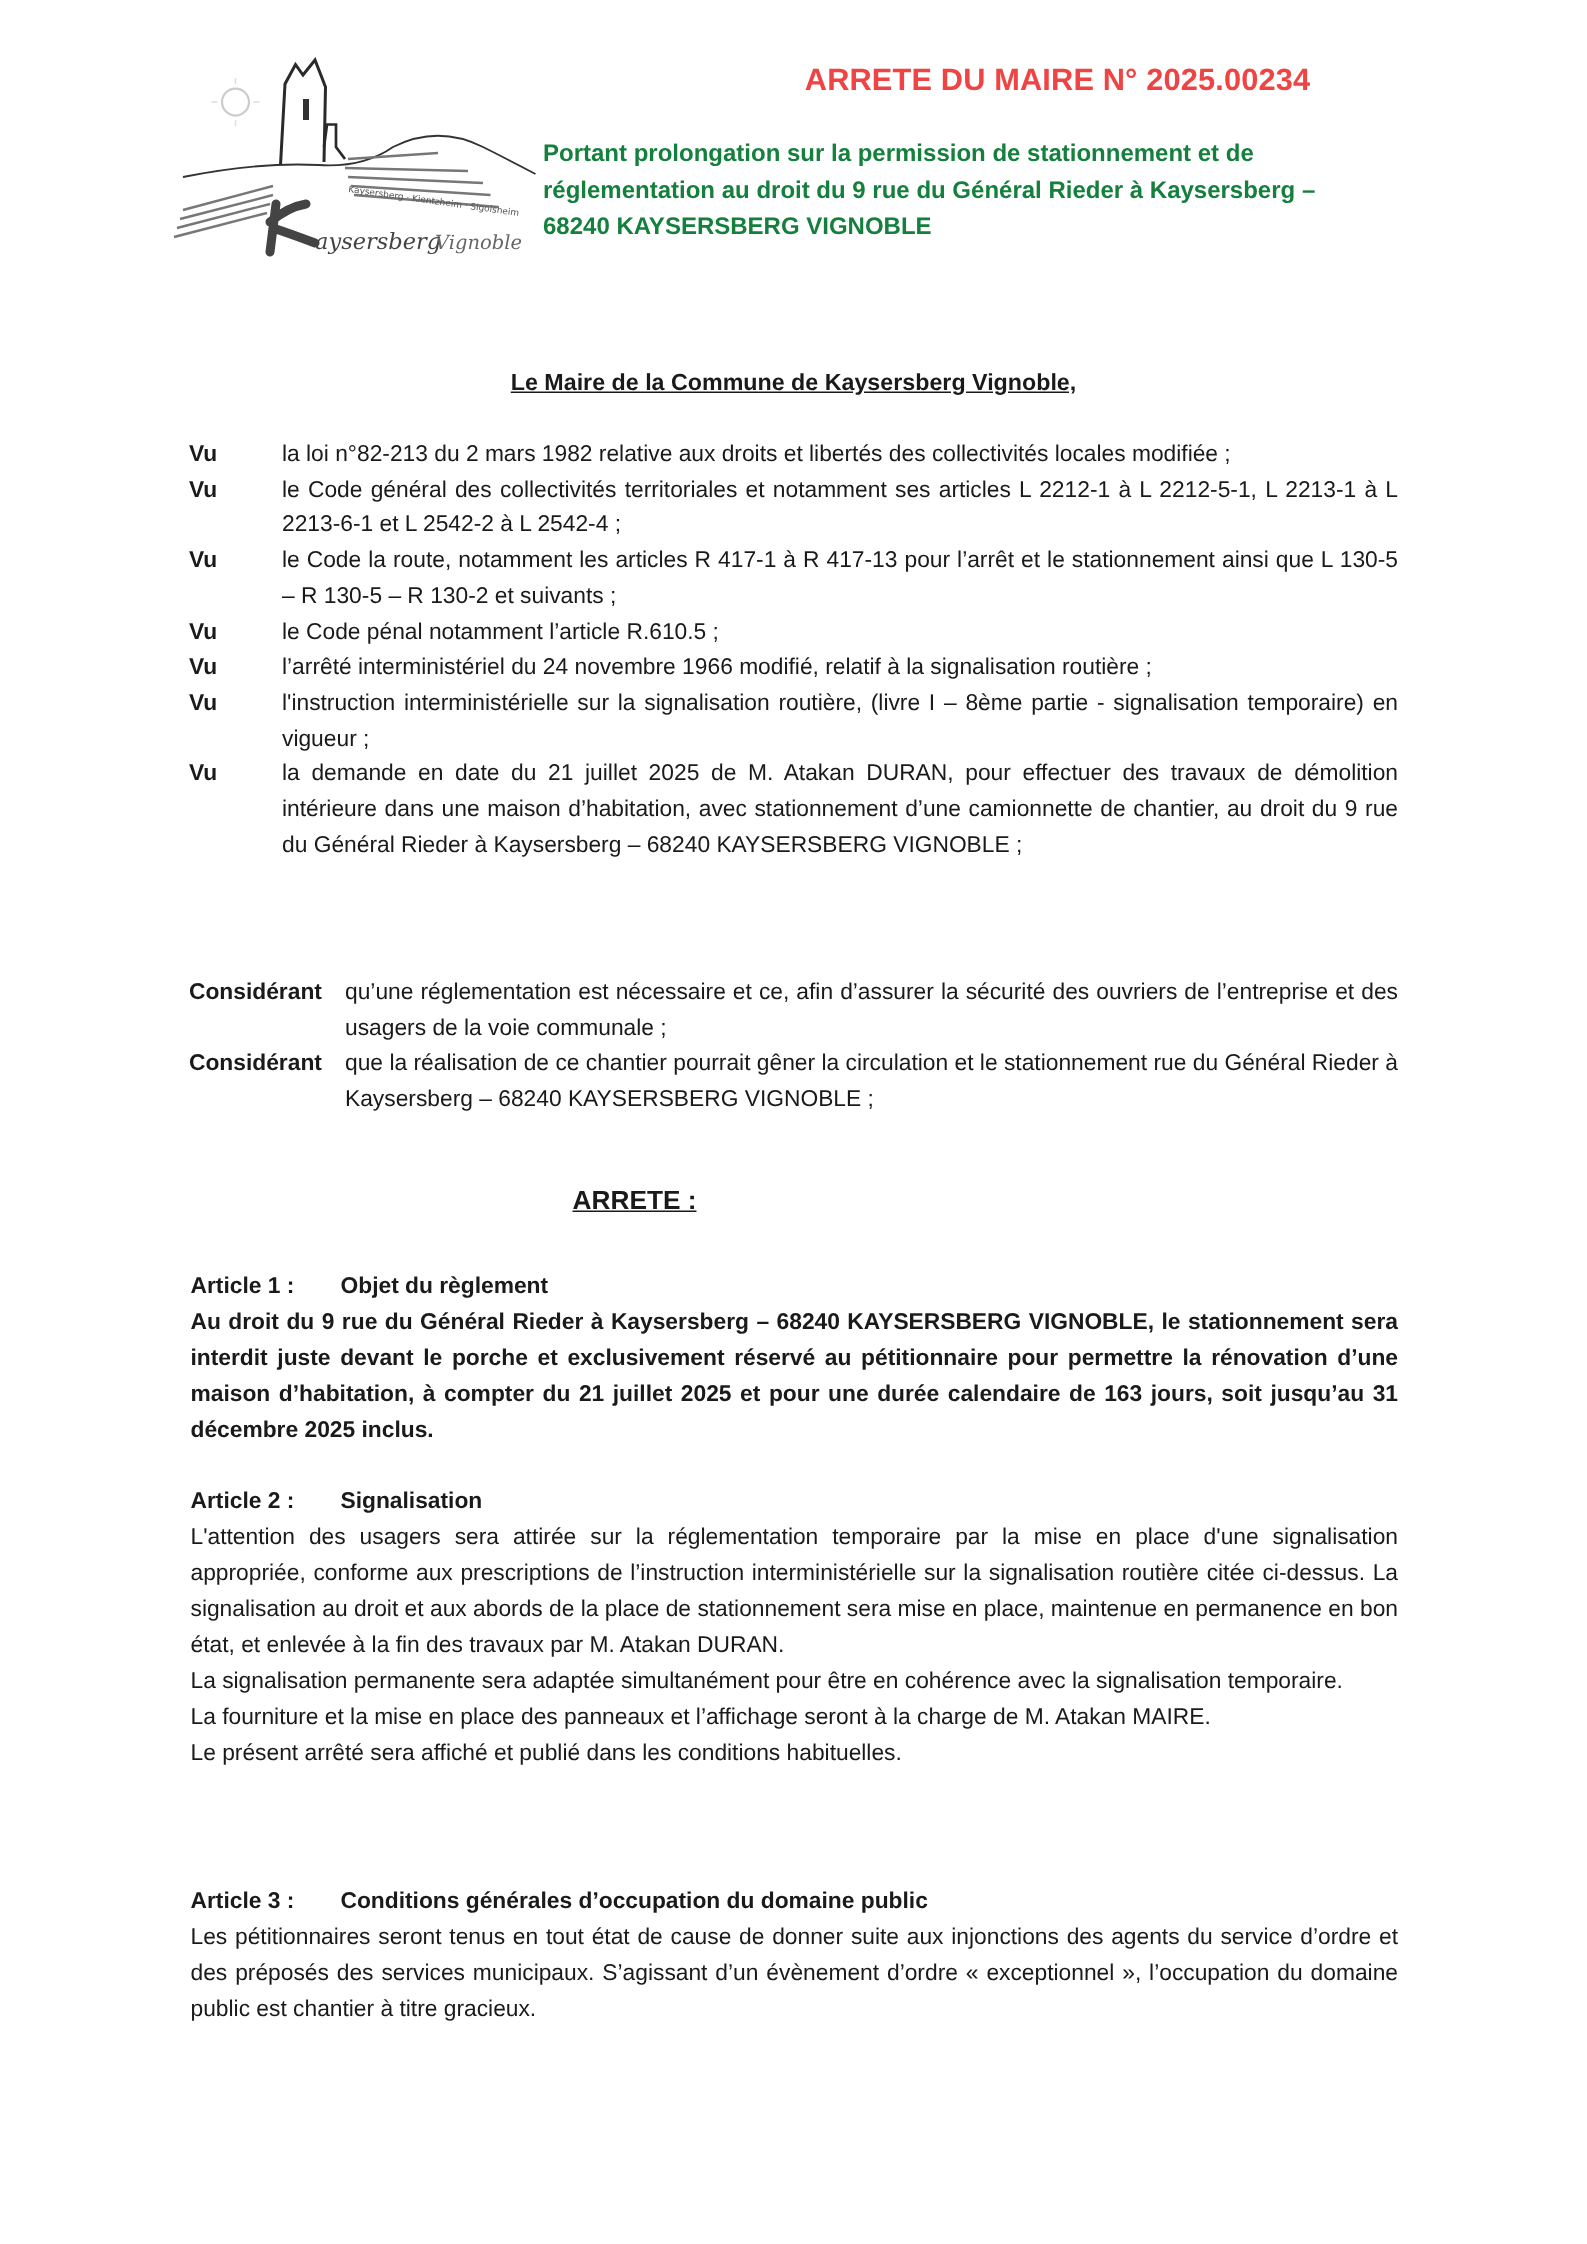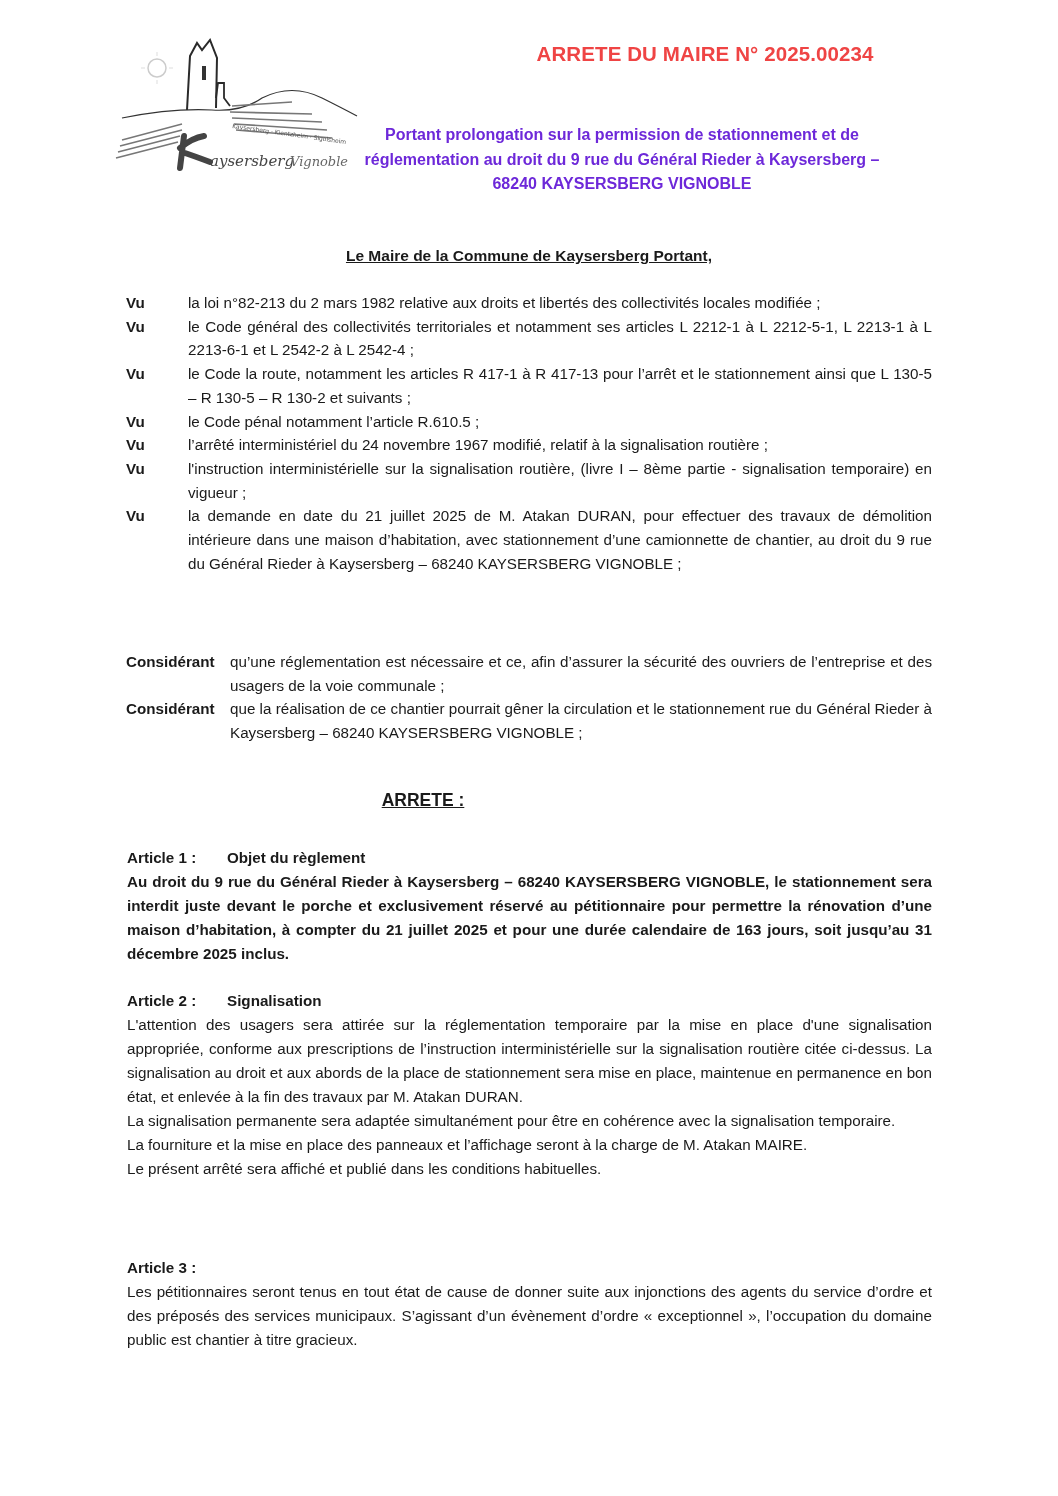--- a/index.html
+++ b/index.html
@@ -2,22 +2,22 @@
 <html><head>
 <meta charset="utf-8">
 <style>
   html, body { margin: 0; padding: 0; background: #ffffff; }
   body { width: 1058px; height: 1496px; position: relative; overflow: hidden;
          font-family: "Liberation Sans", "DejaVu Sans", sans-serif; color: #1a1a1a; }
   .logo { position: absolute; left: 112px; top: 28px; width: 250px; height: 150px; }
   .head-title { position: absolute; left: 380px; top: 42px; width: 560px; text-align: center;
                 font-weight: bold; font-size: 20.5px; letter-spacing: 0.1px; color: #ef4444;
                 padding-left: 90px; box-sizing: border-box; }
-  .head-subtitle { position: absolute; left: 362px; top: 91px; width: 520px; text-align: center;
-                   font-weight: bold; font-size: 16px; line-height: 24.5px; color: #6d28d9; margin-top: 32px; }
+  .head-subtitle { position: absolute; left: 362px; top: 91px; width: 520px; 
+                   font-weight: bold; font-size: 16px; line-height: 24.5px; color: #15803d; }
   .maire { position: absolute; left: 0; width: 1058px; top: 247px; text-align: center;
            font-weight: bold; font-size: 15.5px; text-decoration: underline; }
   .vu-block { position: absolute; left: 126px; top: 291px; width: 806px; }
   .row { display: flex; font-size: 15.2px; line-height: 23.7px; }
   .row .k { width: 62px; flex: none; font-weight: bold; }
   .row .v { flex: 1; text-align: justify; }
   .cons-block { position: absolute; left: 126px; top: 650px; width: 806px; }
   .cons-block .k { width: 104px; }
   .arrete { position: absolute; left: 0; width: 846px; top: 790px; text-align: center;
             font-weight: bold; font-size: 17.5px; text-decoration: underline; }
@@ -61,42 +61,42 @@
     <text x="120" y="100" font-size="6" fill="#555" transform="rotate(8 120 100)" font-family="DejaVu Sans, sans-serif">Kaysersberg · Kientzheim · Sigolsheim</text>
     <path d="M72 108 L68 140 M68 120 Q80 110 92 108 M70 124 Q82 128 98 134" fill="none" stroke="#444" stroke-width="6" stroke-linecap="round"></path>
     <text x="98" y="138" font-size="15" fill="#444" font-style="italic" font-family="DejaVu Serif, serif">aysersberg</text>
     <text x="178" y="138" font-size="13" fill="#666" font-style="italic" font-family="DejaVu Serif, serif">Vignoble</text>
   </svg>
 </div>
 
 <div class="head-title">ARRETE DU MAIRE N° 2025.00234</div>
 <div class="head-subtitle">Portant prolongation sur la permission de stationnement et de réglementation au droit du 9 rue du Général Rieder à Kaysersberg – 68240 KAYSERSBERG VIGNOBLE</div>
 
-<div class="maire">Le Maire de la Commune de Kaysersberg Portant,</div>
+<div class="maire">Le Maire de la Commune de Kaysersberg Vignoble,</div>
 
 <div class="vu-block">
   <div class="row">
       <span class="k">Vu</span>
       <span class="v">la loi n°82-213 du 2 mars 1982 relative aux droits et libertés des collectivités locales modifiée ;</span>
     </div>
   <div class="row">
       <span class="k">Vu</span>
       <span class="v">le Code général des collectivités territoriales et notamment ses articles L 2212-1 à L 2212-5-1, L 2213-1 à L 2213-6-1 et L 2542-2 à L 2542-4 ;</span>
     </div>
   <div class="row">
       <span class="k">Vu</span>
       <span class="v">le Code la route, notamment les articles R 417-1 à R 417-13 pour l’arrêt et le stationnement ainsi que L 130-5 – R 130-5 – R 130-2 et suivants ;</span>
     </div>
   <div class="row">
       <span class="k">Vu</span>
       <span class="v">le Code pénal notamment l’article R.610.5 ;</span>
     </div>
   <div class="row">
       <span class="k">Vu</span>
-      <span class="v">l’arrêté interministériel du 24 novembre 1967 modifié, relatif à la signalisation routière ;</span>
+      <span class="v">l’arrêté interministériel du 24 novembre 1966 modifié, relatif à la signalisation routière ;</span>
     </div>
   <div class="row">
       <span class="k">Vu</span>
       <span class="v">l'instruction interministérielle sur la signalisation routière, (livre I – 8ème partie - signalisation temporaire) en vigueur ;</span>
     </div>
   <div class="row">
       <span class="k">Vu</span>
       <span class="v">la demande en date du 21 juillet 2025 de M. Atakan DURAN, pour effectuer des travaux de démolition intérieure dans une maison d’habitation, avec stationnement d’une camionnette de chantier, au droit du 9 rue du Général Rieder à Kaysersberg – 68240 KAYSERSBERG VIGNOBLE ;</span>
     </div>
 </div>
@@ -129,15 +129,16 @@
     </div>
   <p>L'attention des usagers sera attirée sur la réglementation temporaire par la mise en place d'une signalisation appropriée, conforme aux prescriptions de l’instruction interministérielle sur la signalisation routière citée ci-dessus. La signalisation au droit et aux abords de la place de stationnement sera mise en place, maintenue en permanence en bon état, et enlevée à la fin des travaux par M. Atakan DURAN.</p>
   <p>La signalisation permanente sera adaptée simultanément pour être en cohérence avec la signalisation temporaire.</p>
   <p>La fourniture et la mise en place des panneaux et l’affichage seront à la charge de M. Atakan MAIRE.</p>
   <p>Le présent arrêté sera affiché et publié dans les conditions habituelles.</p>
 </div>
 
 <div class="article a3">
   <div class="atitle">
       <span class="anum">Article 3 :</span>
+      <span class="aname">Conditions générales d’occupation du domaine public</span>
     </div>
   <p>Les pétitionnaires seront tenus en tout état de cause de donner suite aux injonctions des agents du service d’ordre et des préposés des services municipaux. S’agissant d’un évènement d’ordre « exceptionnel », l’occupation du domaine public est chantier à titre gracieux.</p>
 </div>
 
 </body></html>

